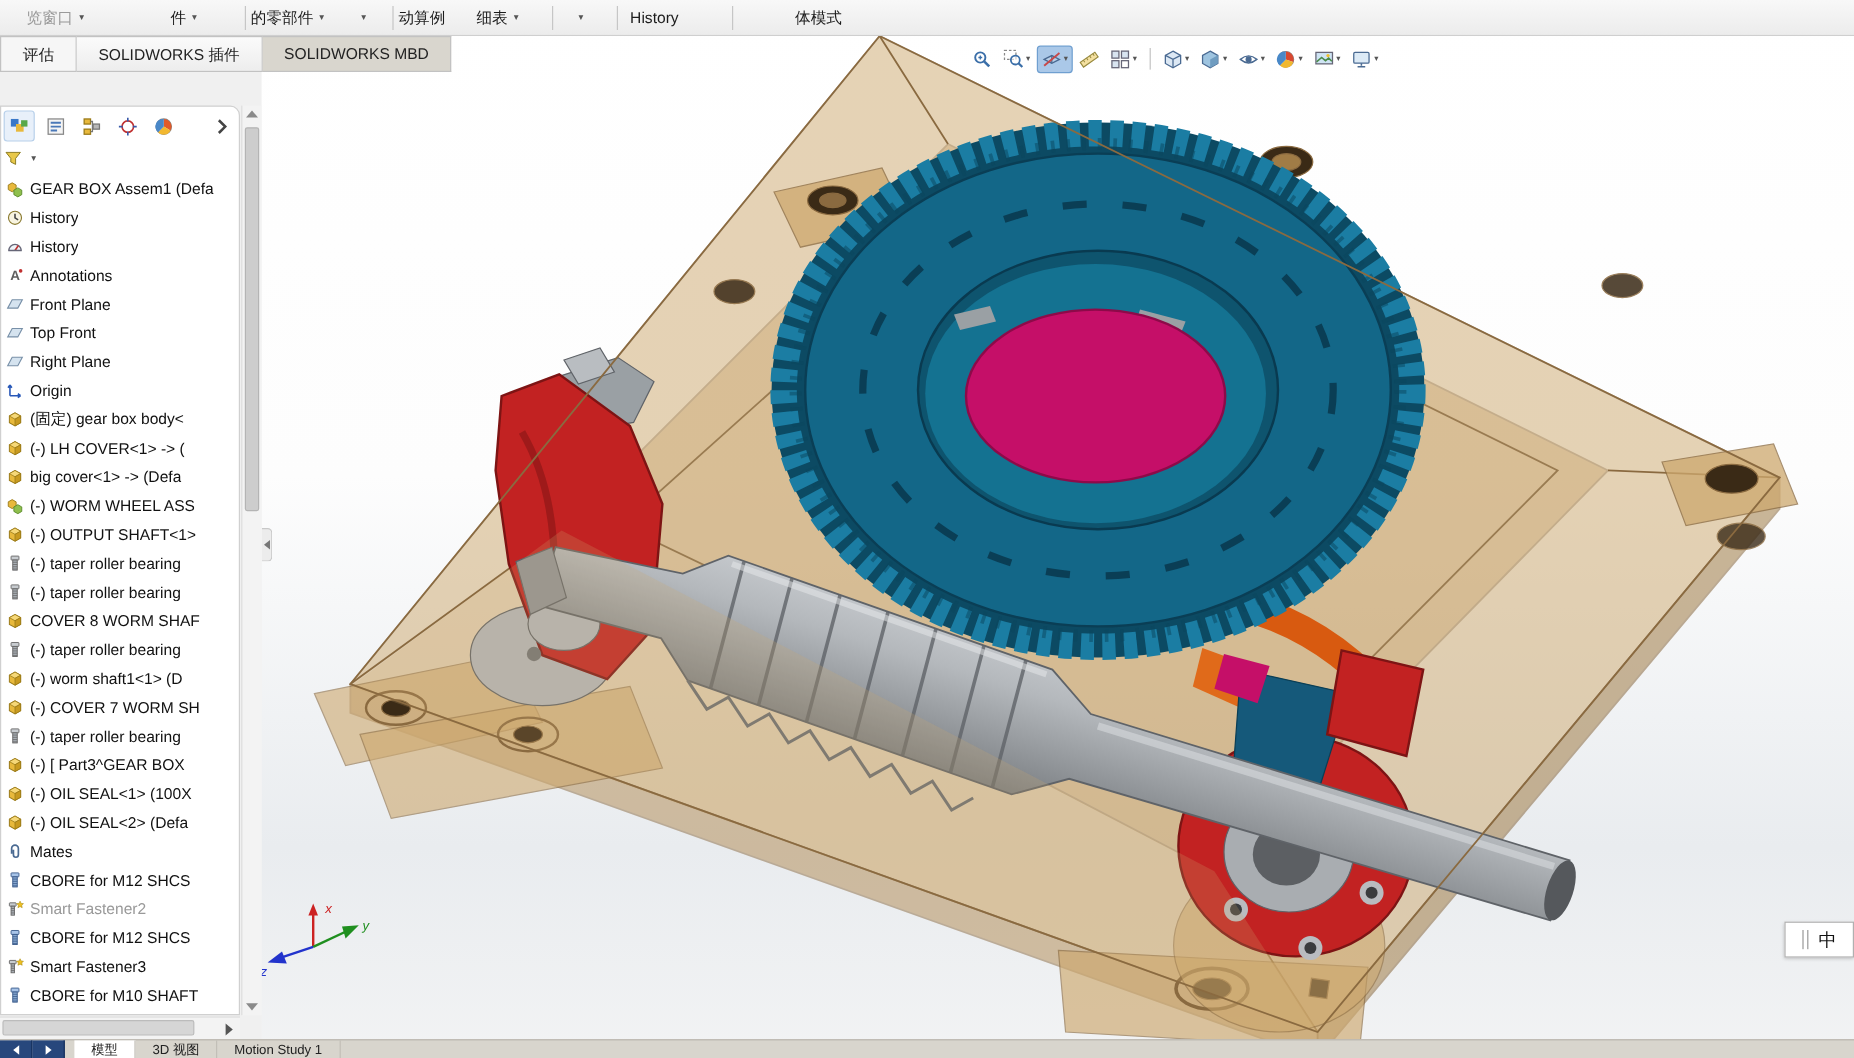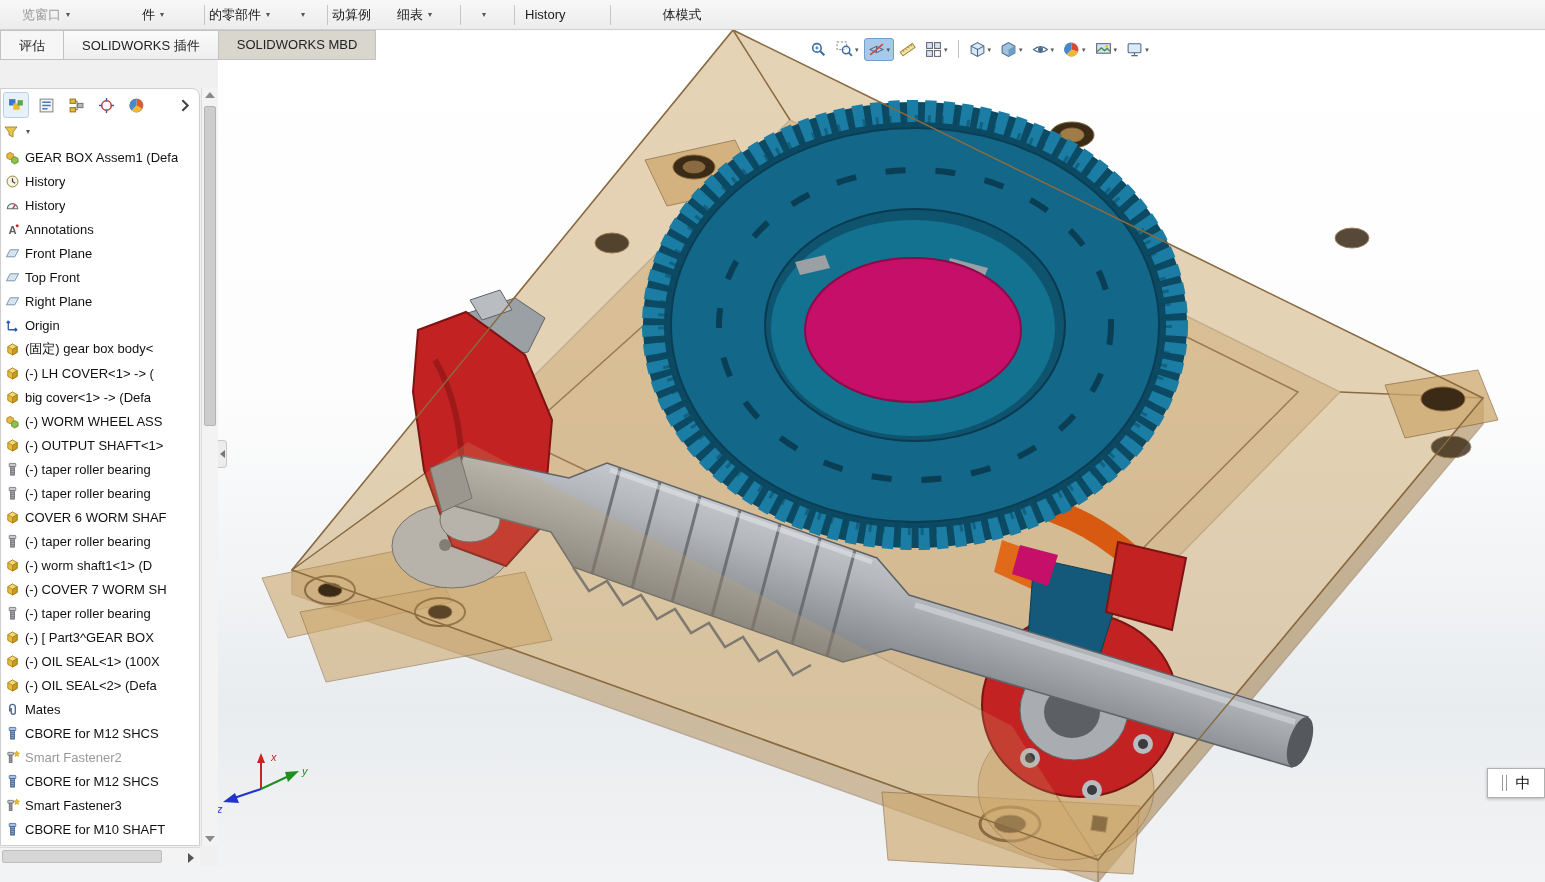--- a/index.html
+++ b/index.html
@@ -532,21 +532,21 @@
             <span class="tlabel">(-) taper roller bearing</span>
           </div>
           <div class="tree-row">
             <span class="ticon">
               <svg viewBox="0 0 16 16">
                 <polygon points="3,5 8,2.2 13,5 13,11 8,13.8 3,11" fill="#e8b93c" stroke="#9a7a18" stroke-width="0.9"></polygon>
                 <polygon points="3,5 8,7.8 13,5 8,2.2" fill="#f6d878" stroke="#9a7a18" stroke-width="0.7"></polygon>
                 <polygon points="8,7.8 8,13.8 13,11 13,5" fill="#c89a20" stroke="#9a7a18" stroke-width="0.7"></polygon>
               </svg>
             </span>
-            <span class="tlabel">COVER 6 WORM SHAF</span>
+            <span class="tlabel">COVER 8 WORM SHAF</span>
           </div>
           <div class="tree-row">
             <span class="ticon">
               <svg viewBox="0 0 16 16">
                 <rect x="4.5" y="1.5" width="7" height="3.5" rx="0.5" fill="#c8ccd0" stroke="#666" stroke-width="0.8"></rect>
                 <rect x="6" y="5" width="4" height="9" fill="#a8aeb4" stroke="#666" stroke-width="0.8"></rect>
                 <path d="M6 7 h4 M6 9 h4 M6 11 h4 M6 13 h4" stroke="#666" stroke-width="0.7"></path>
               </svg>
             </span>
             <span class="tlabel">(-) taper roller bearing</span>
@@ -705,14 +705,27 @@
     <text x="56" y="16" font-size="11" font-style="italic" fill="#cc2222">x</text>
     <text x="87" y="30" font-size="11" font-style="italic" fill="#1f8f1f">y</text>
     <text x="2" y="68" font-size="11" font-style="italic" fill="#2233cc">z</text>
   </svg>
 
   <div id="ime">
     <div class="grip"></div>
     <div class="ime-label">中</div>
   </div>
 
+  <div id="status-bar">
+    <div class="nav-btn">
+        <div class="tri-left-w"></div>
+      </div>
+    <div class="nav-btn">
+        <div class="tri-right-w"></div>
+      </div>
+    <div id="bottom-tabs">
+        <div class="b-tab active">模型</div>
+        <div class="b-tab">3D 视图</div>
+        <div class="b-tab">Motion Study 1</div>
+      </div>
+  </div>
 
 </div>
 
 </body></html>

